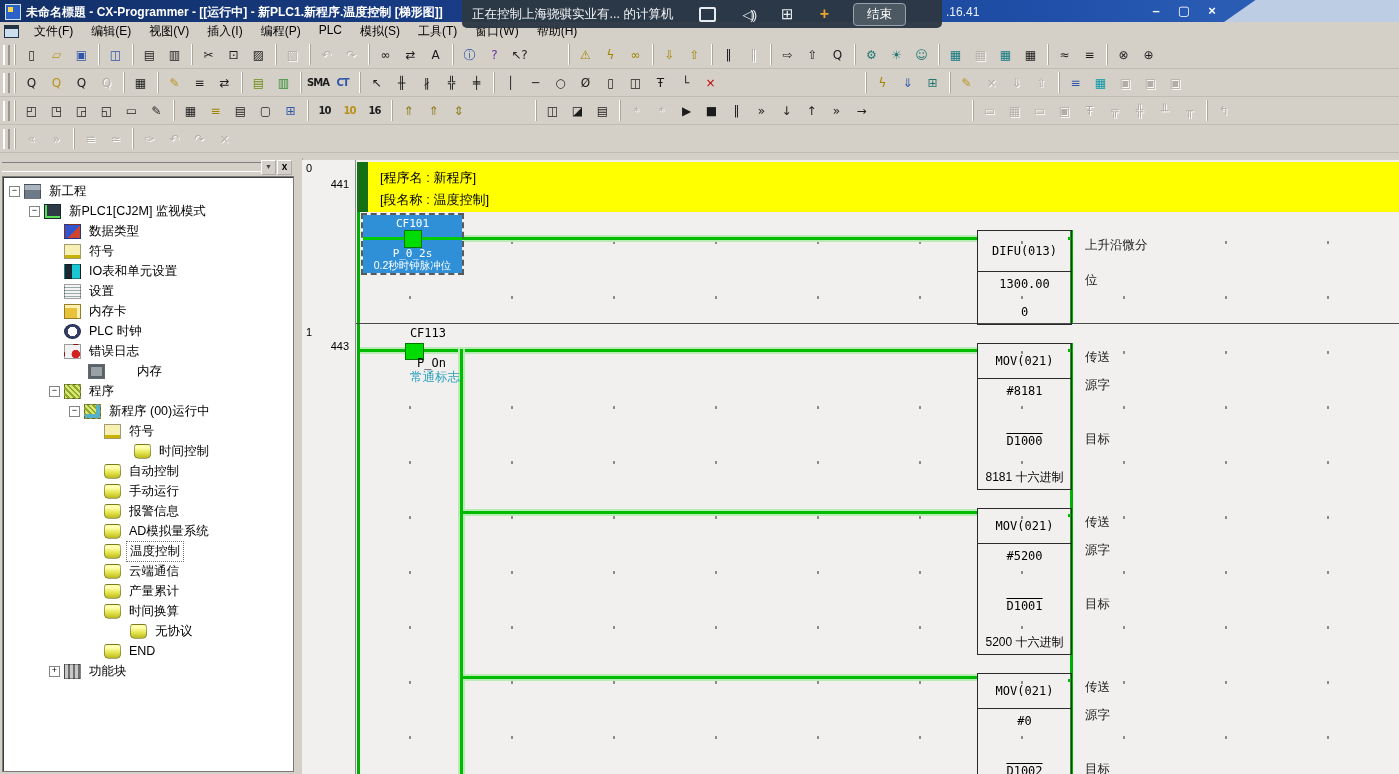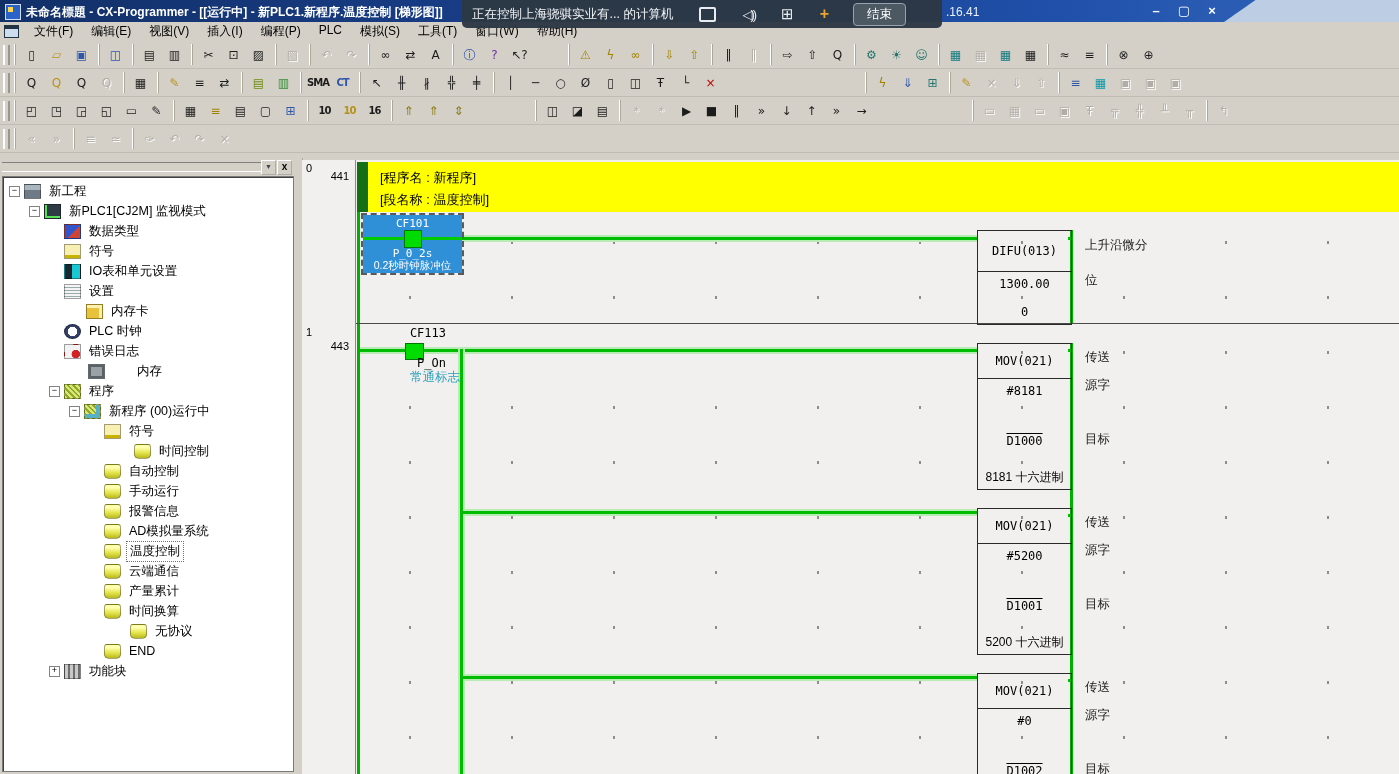--- a/index.html
+++ b/index.html
@@ -69,21 +69,21 @@
   .ti-programs{background:repeating-linear-gradient(45deg,#d8e878 0 2px,#93a824 2px 4px);}
   .ti-program{background:repeating-linear-gradient(45deg,#d8e878 0 2px,#93a824 2px 4px);box-shadow:inset -4px -4px 0 #57b0c8;}
   .ti-section{background:linear-gradient(180deg,#ffffb0 20%,#e4e44c 60%,#b8b820 100%);border-radius:3px 3px 5px 5px;}
   .ti-funcblock{background:repeating-linear-gradient(90deg,#c8c8c8 0 3px,#6e6e6e 3px 5px);}
   .splitter{position:absolute;left:296px;top:158px;width:6px;height:616px;background:#d4d0c8;border-right:1px solid #aca899;}
   
   .ladder{position:absolute;left:302px;top:160px;width:1097px;height:614px;background:#f1f0ee;overflow:hidden;
     background-image:radial-gradient(circle,#8a8a8a 1.1px,transparent 1.5px);background-size:102px 55px;background-position:159px 110px;}
   .lmargin{position:absolute;left:0;top:0;width:53px;height:614px;background:#f1f0ee;border-right:1px solid #8a8a8a;z-index:5;}
   .lmargin div{position:absolute;font-size:11px;}
-  .rnum0{left:4px;top:2px;} .rstep0{right:6px;top:10px;}
+  .rnum0{left:4px;top:2px;} .rstep0{right:6px;top:18px;}
   .rnum1{left:4px;top:166px;} .rstep1{right:6px;top:180px;}
   .comm-bar{position:absolute;left:55px;top:2px;width:11px;height:50px;background:#157015;z-index:4;}
   .comm-yellow{position:absolute;left:66px;top:2px;right:0;height:50px;background:#ffff00;z-index:4;}
   .comm-yellow div{position:absolute;left:12px;font-size:13px;}
   .cy1{top:7px;} .cy2{top:29px;}
   .busL{position:absolute;left:55px;width:3px;background:#00b000;}
   .busR{position:absolute;left:768px;width:3px;background:#00b000;}
   .rsep{position:absolute;left:0;top:163px;width:1097px;height:1px;background:#4a4a4a;}
   .wire{position:absolute;height:3px;background:#00bc00;box-shadow:0 2px 0 #b8ecb4,0 -2px 0 #b8ecb4;}
   .vwire{position:absolute;width:3px;background:#00bc00;box-shadow:2px 0 0 #b8ecb4,-2px 0 0 #b8ecb4;}
@@ -386,21 +386,21 @@
         <div class="trow" style="padding-left: 46px;">
           <span class="tspacer"></span>
           <span class="ti ti-io"></span>
           <span class="tlabel">IO表和单元设置</span>
         </div>
         <div class="trow" style="padding-left: 46px;">
           <span class="tspacer"></span>
           <span class="ti ti-settings"></span>
           <span class="tlabel">设置</span>
         </div>
-        <div class="trow" style="padding-left: 68px; text-align: right;">
+        <div class="trow" style="padding-left: 46px; text-align: right;">
           <span class="tspacer"></span>
           <span class="ti ti-memcard"></span>
           <span class="tlabel">内存卡</span>
         </div>
         <div class="trow" style="padding-left: 46px;">
           <span class="tspacer"></span>
           <span class="ti ti-clock"></span>
           <span class="tlabel">PLC 时钟</span>
         </div>
         <div class="trow" style="padding-left: 46px;">

